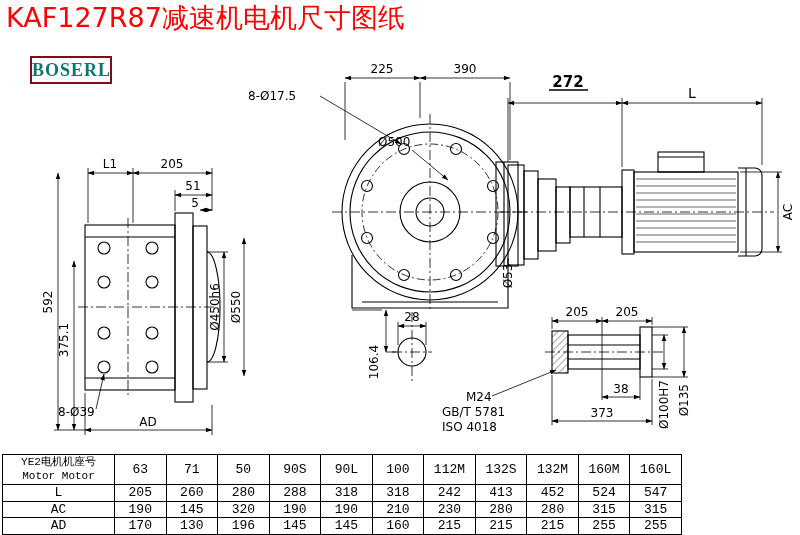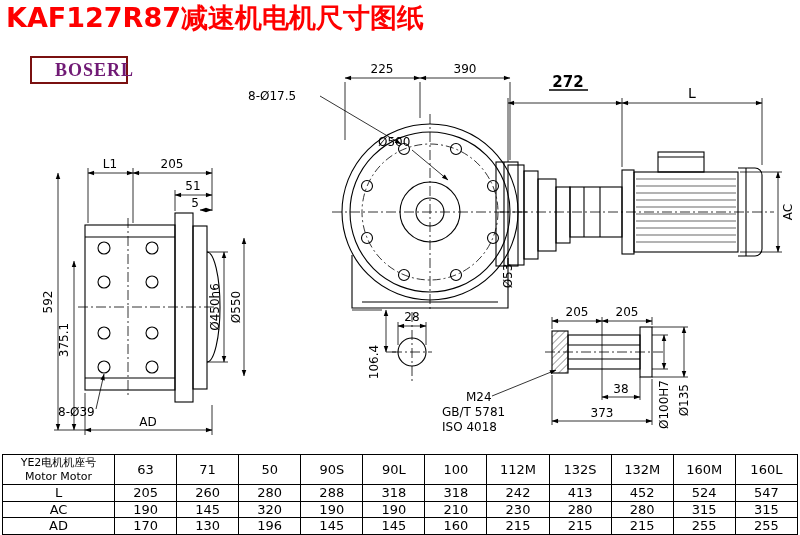--- a/index.html
+++ b/index.html
@@ -1,27 +1,27 @@
 <!DOCTYPE html>
 <html><head>
 <meta charset="utf-8">
 <style>
   * { margin:0; padding:0; box-sizing:border-box; }
   html,body { background:#fff; }
   body { width:800px; height:535px; font-family:"DejaVu Sans", sans-serif; position:relative; overflow:hidden; }
   .page { position:relative; width:800px; height:535px; background:#fff; }
-  .title { position:absolute; left:6px; top:0px; font-size:27px; font-weight:bold; color:#fe0000; white-space:nowrap;text-align:center; }
-  .logo-box { position:absolute; left:30px; top:56px; width:98px; height:28px; border:2px solid #7a1010;
-              color:#701a75; font-family:"Liberation Serif", serif; font-weight:bold; font-size:18px;
-              text-align:center; line-height:24px; letter-spacing:1px; background:#fff;padding-left:23px; }
+  .title { position:absolute; left:6px; top:0px; font-size:27px; font-weight:normal; color:#fe0000; white-space:nowrap;text-align:center; }
+  .logo-box { position:absolute; left:30px; top:56px; width:82px; height:28px; border:2px solid #7a1010;
+              color:#0f766e; font-family:"Liberation Serif", serif; font-weight:bold; font-size:18px;
+              text-align:center; line-height:24px; letter-spacing:1px; background:#fff; }
   svg.drawing { position:absolute; left:0; top:40px; }
   svg text { font-family:"DejaVu Sans", sans-serif; }
   .dim { font-size:12px; fill:#000; stroke:none; }
   .dim-b { font-size:15px; font-weight:bold; fill:#000; stroke:none; }
-  table.spec { position:absolute; left:2px; top:454px; width:796px; border-collapse:collapse; table-layout:fixed; font-size:13px; color:#000; }
+  table.spec { position:absolute; left:2px; top:454px; width:680px; border-collapse:collapse; table-layout:fixed; font-size:13px; color:#000;font-family:Liberation Mono, monospace; }
   table.spec td, table.spec th { border:1px solid #000; text-align:center; vertical-align:middle; padding:0; font-weight:normal; background:#fff; }
   table.spec tr.hdr td { height:30px; }
   table.spec tr.data td { height:16px; }
   td.first { width:112px; font-size:11px; line-height:1.2; }
 </style>
 </head>
 <body>
 
 <div class="page">
 

